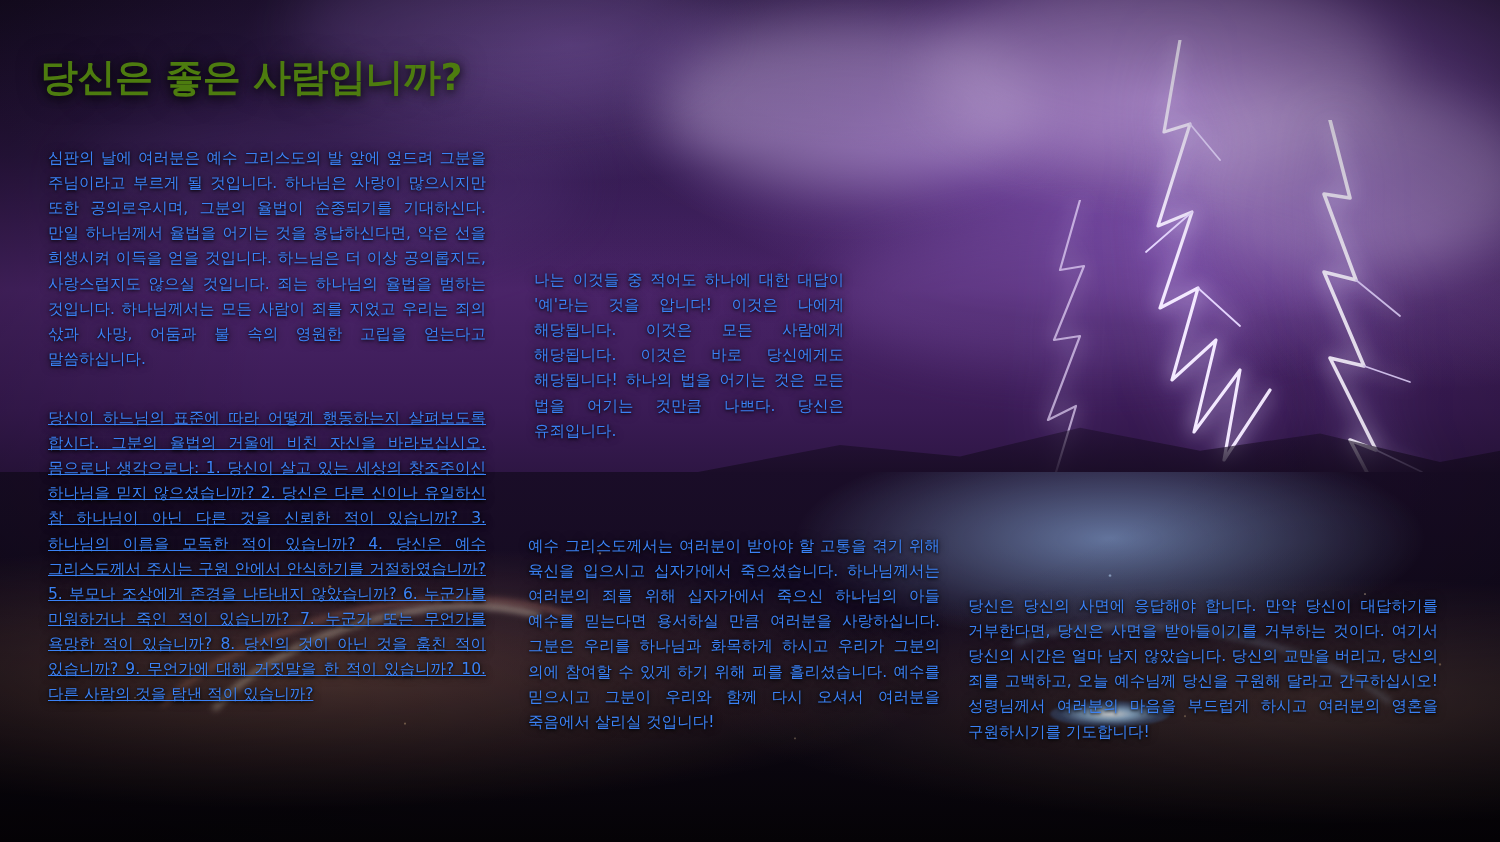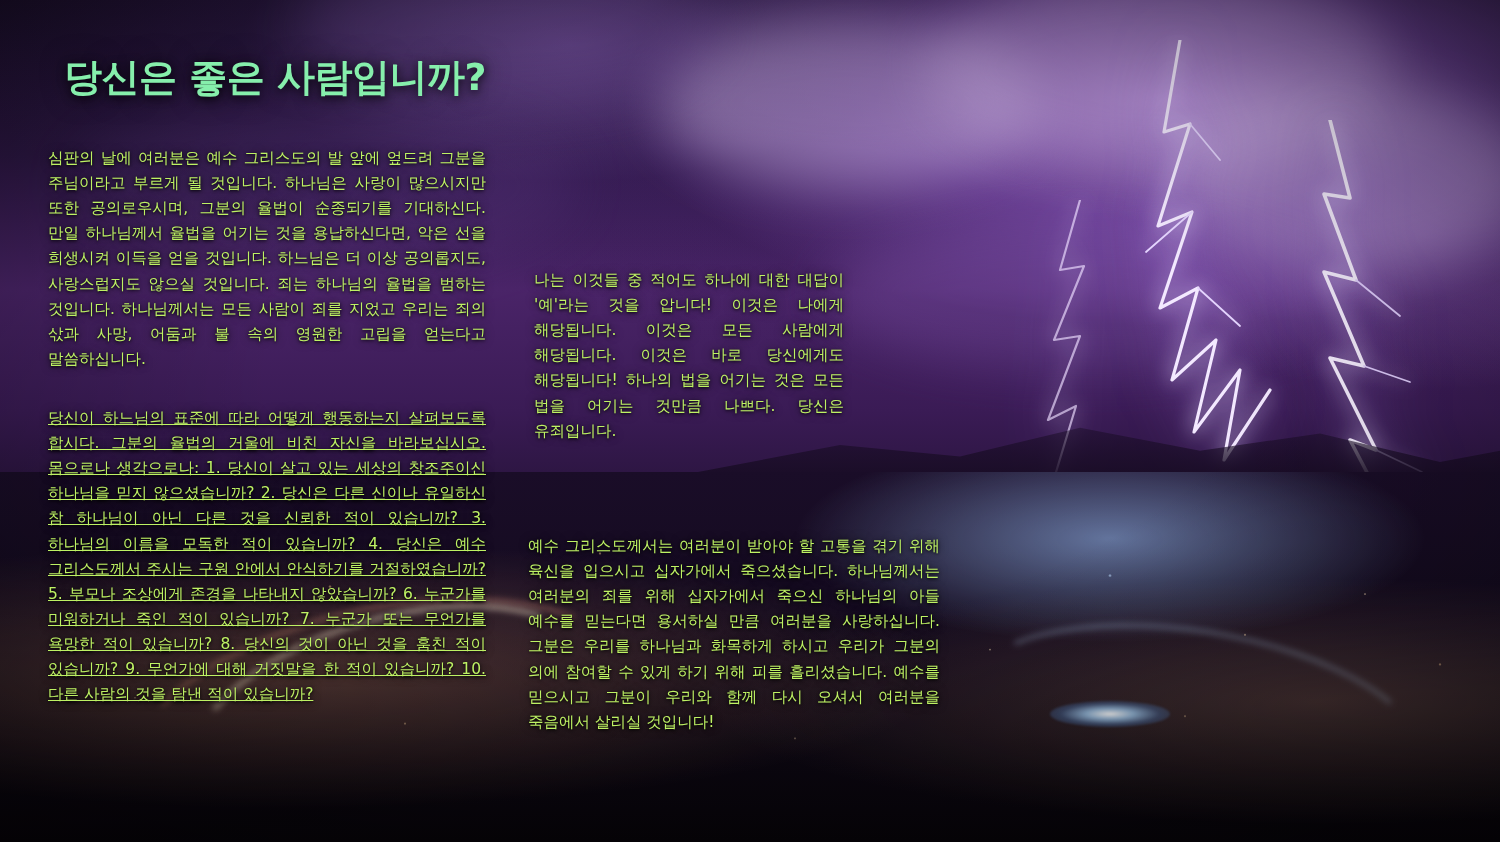--- a/index.html
+++ b/index.html
@@ -134,35 +134,35 @@
   }
   .vignette {
     position: absolute;
     inset: 0;
     background: radial-gradient(ellipse 80% 70% at 50% 45%, rgba(0,0,0,0) 40%, rgba(0,0,0,.45) 100%);
   }
 
   
   .title {
     position: absolute;
-    left: 64px;
+    left: 40px;
     top: 52px;
     font-size: 38px;
     font-weight: 700;
     letter-spacing: -0.5px;
-    color: #86efac;
+    color: #4d7c0f;
     text-shadow: 0 2px 10px rgba(0,0,0,.85), 0 0 26px rgba(0,0,0,.6);
     white-space: nowrap;
   }
 
   .col {
     position: absolute;
     font-size: 15.5px;
     line-height: 1.62;
-    color: #bef264;
+    color: #3b82f6;
     text-shadow: 0 1px 3px rgba(0,0,0,.95), 0 0 10px rgba(0,0,0,.8);
     text-align: justify;
     text-justify: inter-character;
     word-break: keep-all;
   }
 
   #block-judgment { left: 48px;  top: 146px; width: 438px; }
   #block-standard { left: 48px;  top: 406px; width: 438px; text-decoration: underline; }
   #block-answer   { left: 534px; top: 268px; width: 310px; }
   #block-cross    { left: 528px; top: 534px; width: 412px; }
@@ -229,14 +229,17 @@
   </div>
 
   <div class="col" id="block-cross">
     <p>예수 그리스도께서는 여러분이 받아야 할 고통을 겪기 위해 육신을 입으시고 십자가에서 죽으셨습니다. 하나님께서는 여러분의 죄를 위해 십자가에서 죽으신 하나님의 아들 예수를 믿는다면 용서하실 만큼 여러분을 사랑하십니다. 그분은 우리를 하나님과 화목하게 하시고 우리가 그분의 의에 참여할 수 있게 하기 위해 피를 흘리셨습니다. 예수를 믿으시고 그분이 우리와 함께 다시 오셔서 여러분을 죽음에서 살리실 것입니다!</p>
   </div>
 
   <div class="col" id="block-answer">
     <p>나는 이것들 중 적어도 하나에 대한 대답이 '예'라는 것을 압니다! 이것은 나에게 해당됩니다. 이것은 모든 사람에게 해당됩니다. 이것은 바로 당신에게도 해당됩니다! 하나의 법을 어기는 것은 모든 법을 어기는 것만큼 나쁘다. 당신은 유죄입니다.</p>
   </div>
 
+  <div class="col" id="block-pardon">
+    <p>당신은 당신의 사면에 응답해야 합니다. 만약 당신이 대답하기를 거부한다면, 당신은 사면을 받아들이기를 거부하는 것이다. 여기서 당신의 시간은 얼마 남지 않았습니다. 당신의 교만을 버리고, 당신의 죄를 고백하고, 오늘 예수님께 당신을 구원해 달라고 간구하십시오! 성령님께서 여러분의 마음을 부드럽게 하시고 여러분의 영혼을 구원하시기를 기도합니다!</p>
+  </div>
 
 </div>
 
 </body></html>

